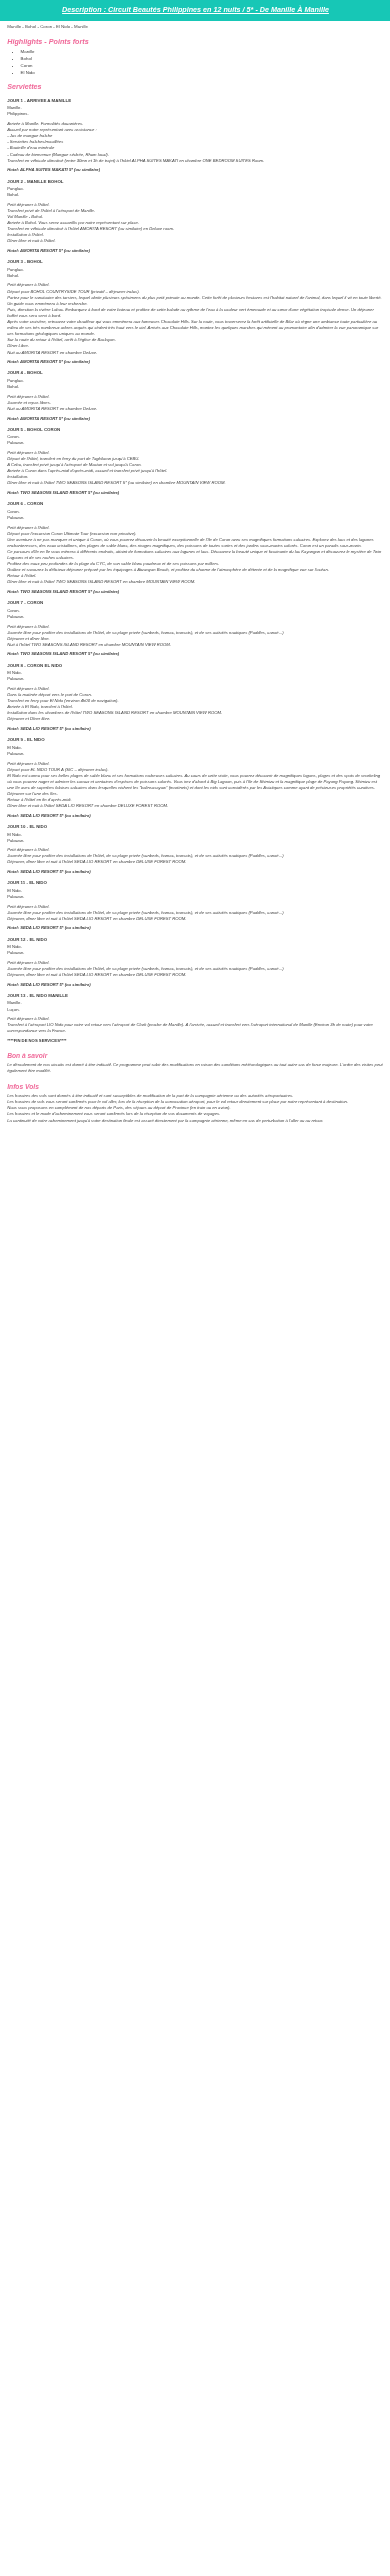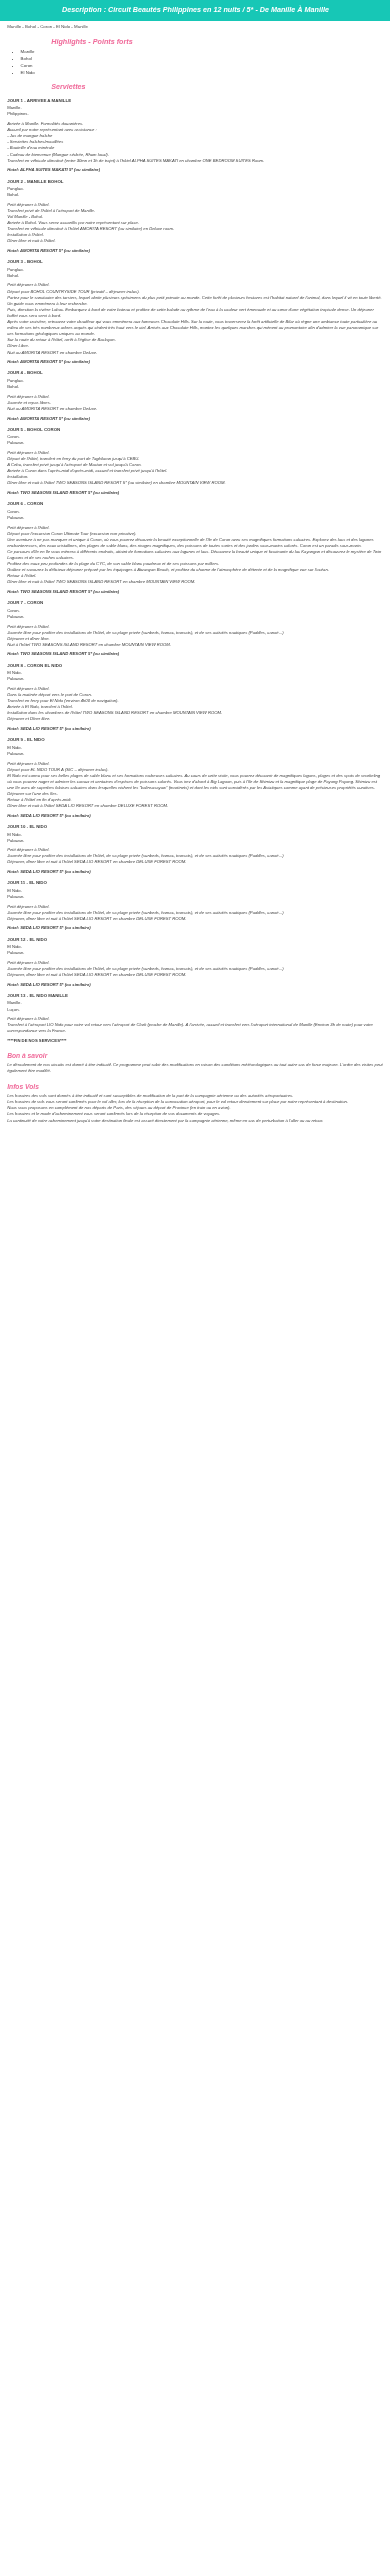--- a/index.html
+++ b/index.html
@@ -17,40 +17,40 @@
   }
   .page {
     width: 391px;
     padding: 0 0 12.4px 0;
   }
   .header-band {
     background: #17c7b6;
     color: #ffffff;
     padding: 5.2px 7.2px 6.2px 7.2px;
     text-align: center;
+    text-decoration: underline;
   }
   .header-band .title {
     font-size: 7.2px;
     font-weight: bold;
     font-style: italic;
     line-height: 1.35;
   }
   .subtitle {
     padding: 3.1px 7.2px 1px 7.2px;
     font-size: 4.4px;
     color: #4a4a4a;
   }
   .section-title {
     color: #f06a9a;
     font-size: 7.2px;
     font-weight: bold;
     font-style: italic;
     padding: 5.2px 7.2px 1px 7.2px;
     line-height: 1.3;
-    margin-left: 44px;
   }
   ul.highlights {
     margin: 2.1px 0 1px 0;
     padding-left: 20.6px;
     font-size: 4.4px;
   }
   ul.highlights li {
     margin: 0 0 0.5px 0;
     list-style: disc;
   }

